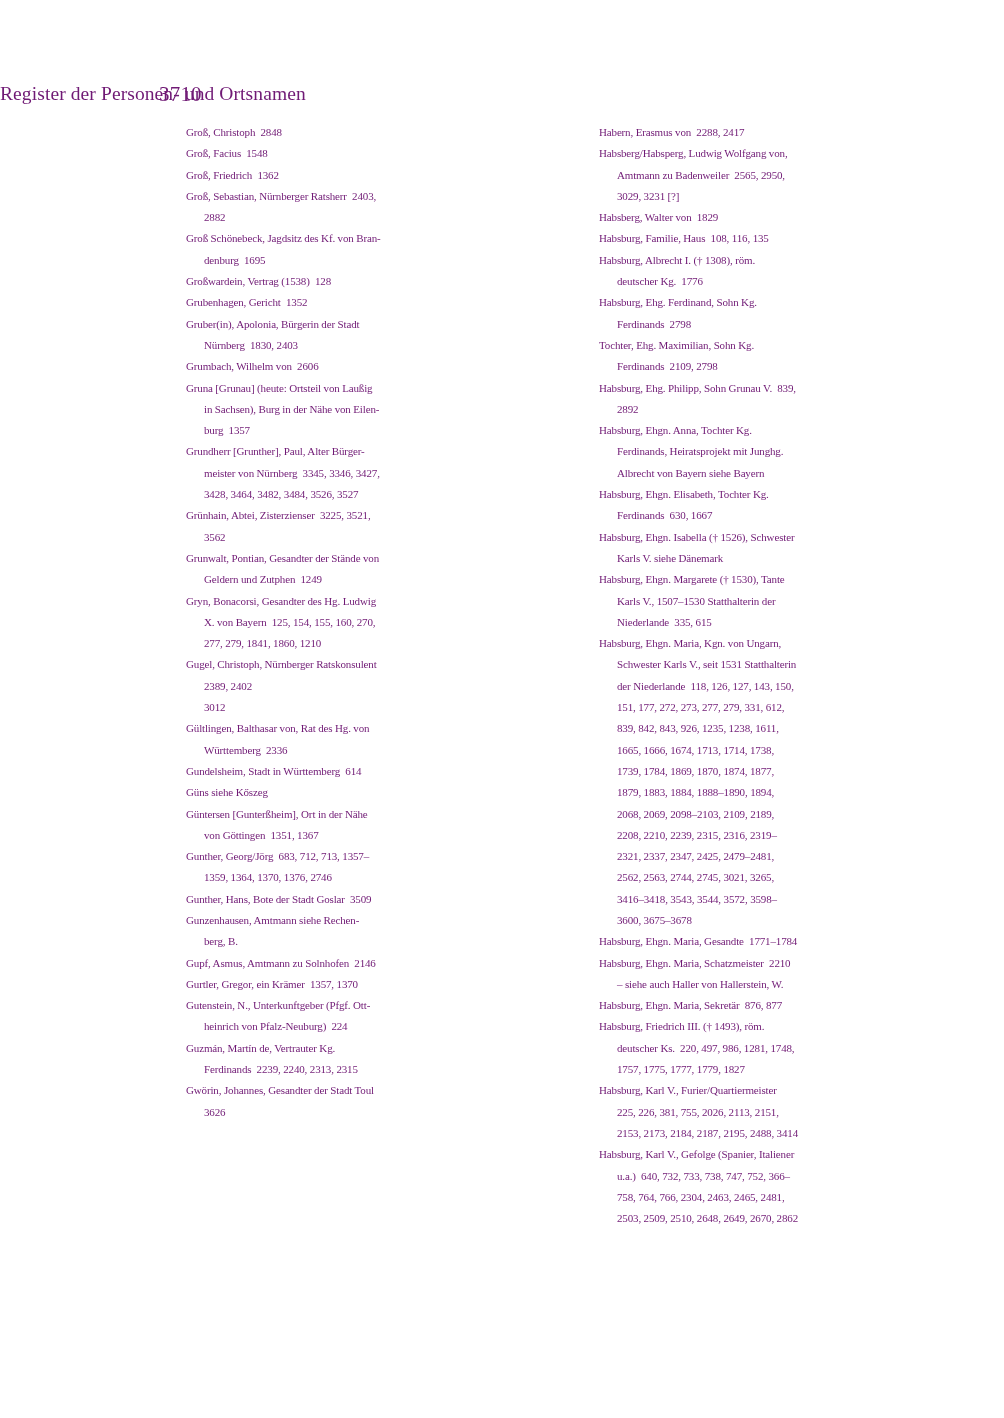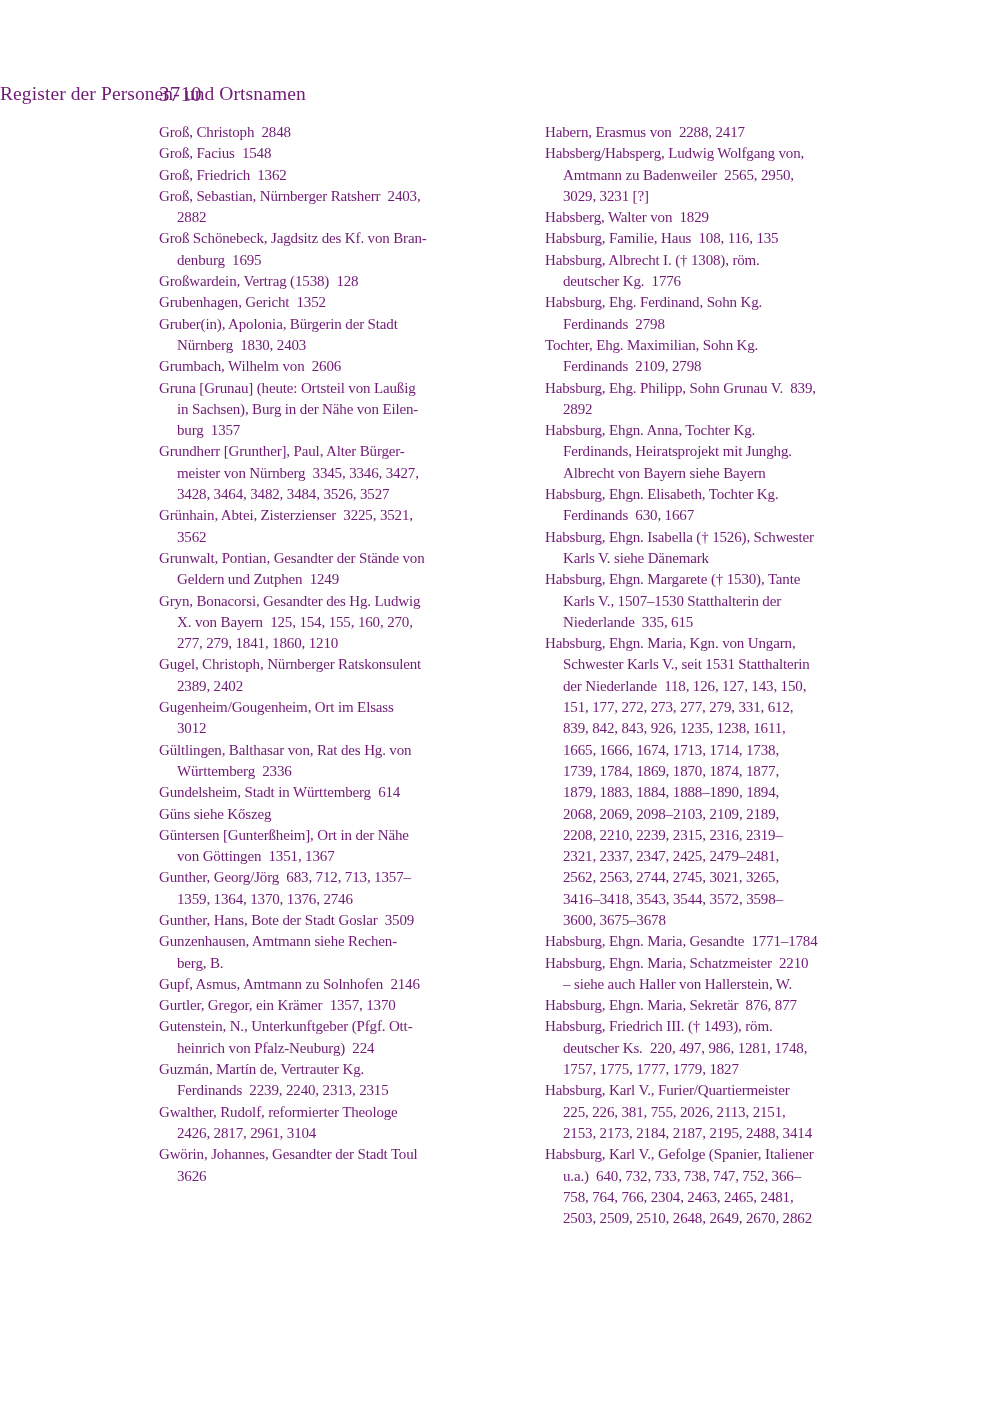--- a/index.html
+++ b/index.html
@@ -41,23 +41,24 @@
   }
   .columns {
     position: absolute;
     left: 159px;
     top: 122px;
     width: 845px;
     display: flex;
     align-items: flex-start;
   }
   .col {
-    font-size: 15px;
+    font-size: 11px;
     line-height: 21.3px;
     letter-spacing: -0.15px;
+    margin-left: 27px;
   }
   .col-left {
     flex: 0 0 386px;
     width: 386px;
   }
   .col-right {
     flex: 1 1 auto;
     min-width: 0;
   }
   .entry { margin: 0; }
@@ -129,21 +130,20 @@
         <div class="entry">
           <div class="line">Gryn, Bonacorsi, Gesandter des Hg. Ludwig</div>
           <div class="line cont">X. von Bayern  125, 154, 155, 160, 270,</div>
           <div class="line cont">277, 279, 1841, 1860, 1210</div>
         </div>
         <div class="entry">
           <div class="line">Gugel, Christoph, Nürnberger Ratskonsulent</div>
           <div class="line cont">2389, 2402</div>
         </div>
         <div class="entry">
-          <div class="line">Gugenheim/Gougenheim, Ort im Elsass</div>
           <div class="line cont">3012</div>
         </div>
         <div class="entry">
           <div class="line">Gültlingen, Balthasar von, Rat des Hg. von</div>
           <div class="line cont">Württemberg  2336</div>
         </div>
         <div class="entry">
           <div class="line">Gundelsheim, Stadt in Württemberg  614</div>
         </div>
         <div class="entry">
@@ -170,24 +170,20 @@
         <div class="entry">
           <div class="line">Gurtler, Gregor, ein Krämer  1357, 1370</div>
         </div>
         <div class="entry">
           <div class="line">Gutenstein, N., Unterkunftgeber (Pfgf. Ott-</div>
           <div class="line cont">heinrich von Pfalz-Neuburg)  224</div>
         </div>
         <div class="entry">
           <div class="line">Guzmán, Martín de, Vertrauter Kg.</div>
           <div class="line cont">Ferdinands  2239, 2240, 2313, 2315</div>
-        </div>
-        <div class="entry">
-          <div class="line">Gwalther, Rudolf, reformierter Theologe</div>
-          <div class="line cont">2426, 2817, 2961, 3104</div>
         </div>
         <div class="entry">
           <div class="line">Gwörin, Johannes, Gesandter der Stadt Toul</div>
           <div class="line cont">3626</div>
         </div>
       </section>
     <section class="col col-right">
         <div class="entry">
           <div class="line">Habern, Erasmus von  2288, 2417</div>
         </div>

